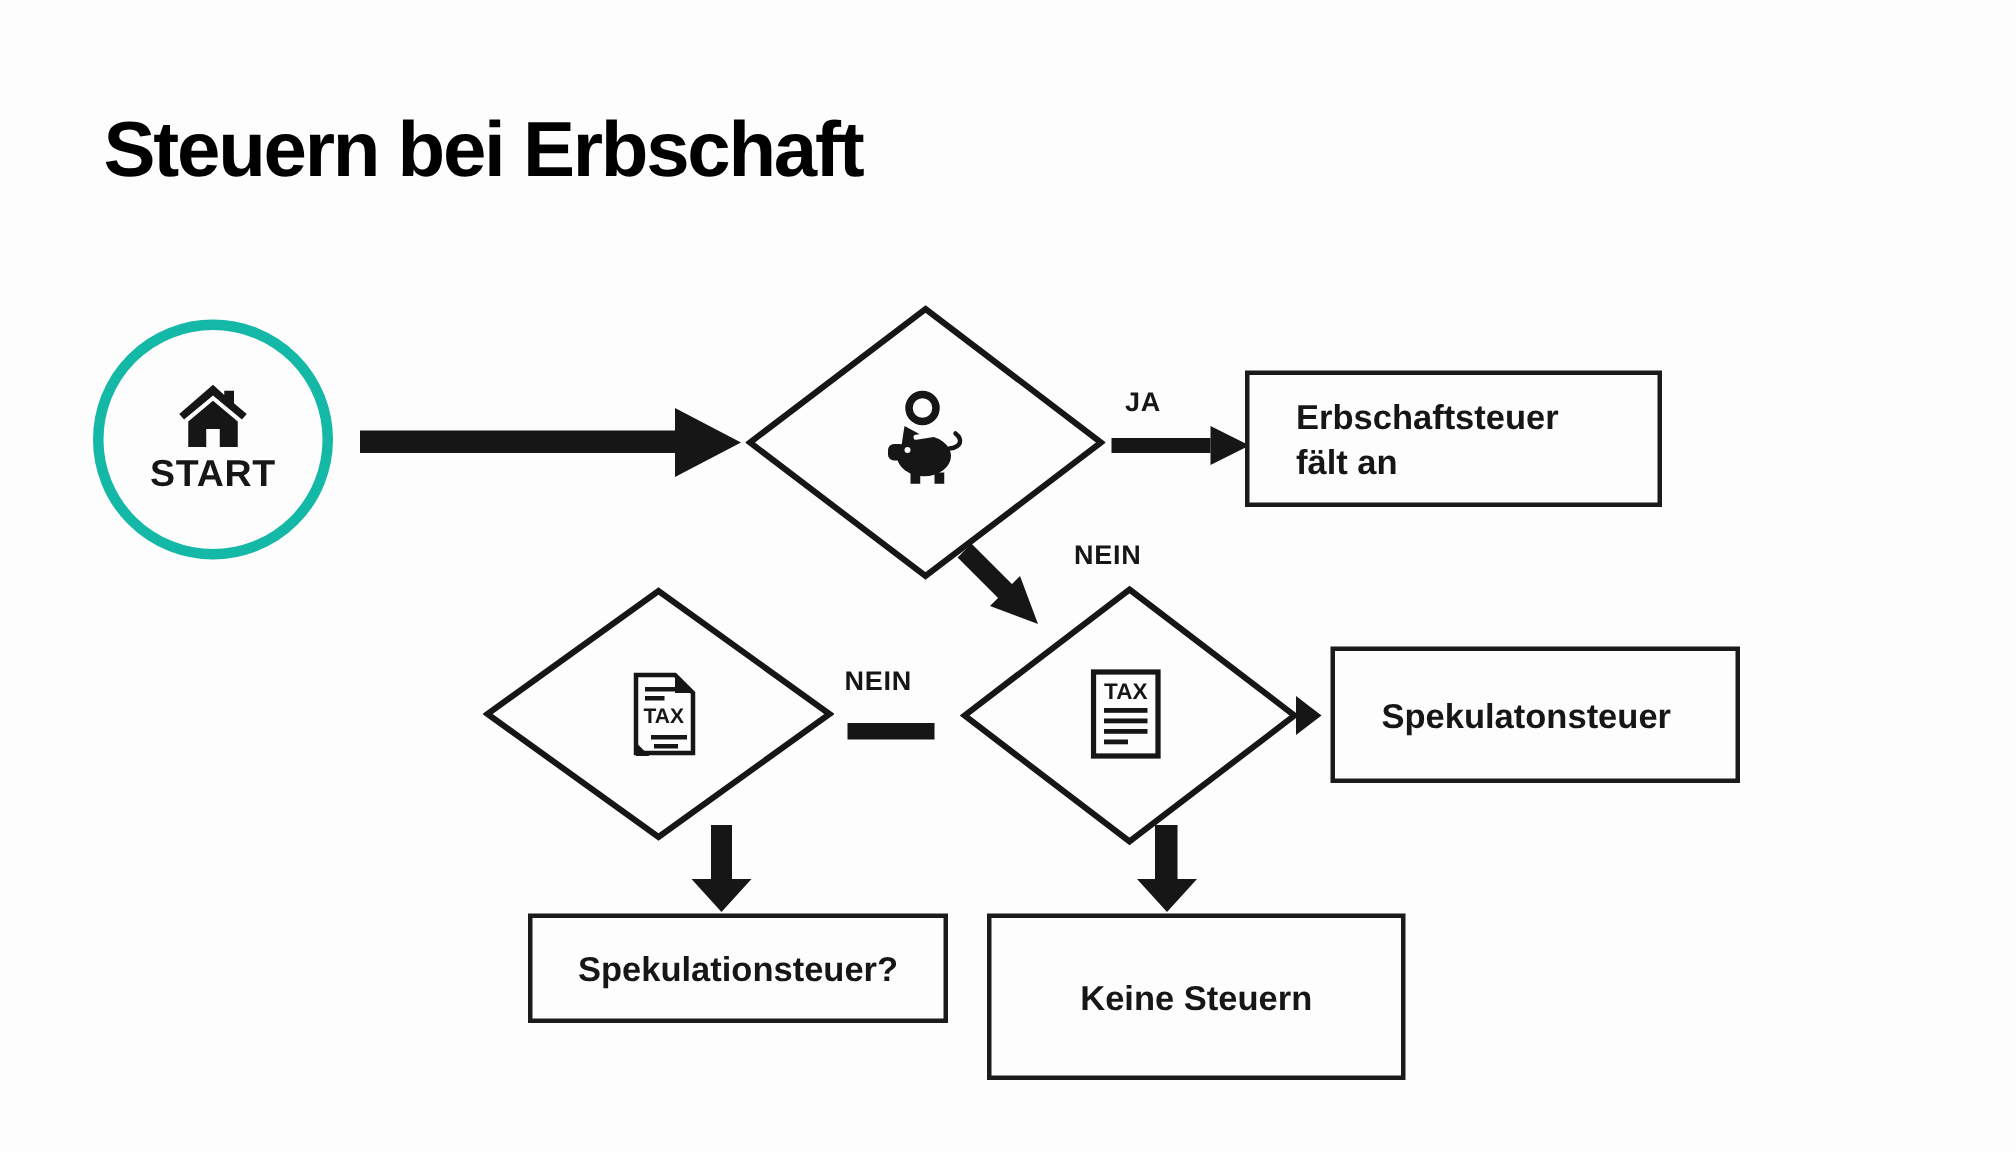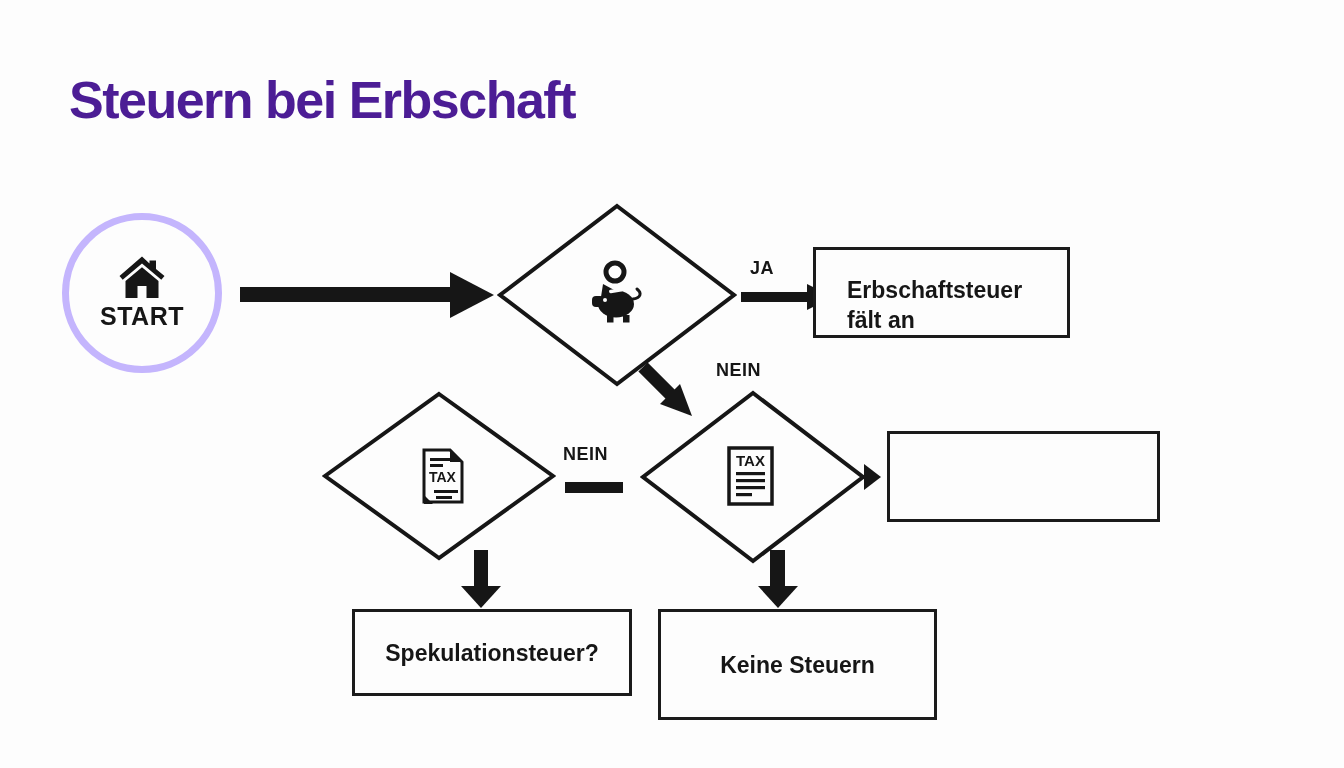--- a/index.html
+++ b/index.html
@@ -2,26 +2,26 @@
 <html><head>
 <meta charset="utf-8">
 <style>
   html,body{margin:0;padding:0;background:#fdfdfd;}
   .canvas{
     position:relative;width:1344px;height:768px;background:#fdfdfd;
     font-family:"Liberation Sans",sans-serif;color:#161616;overflow:hidden;
   }
   .title{
     position:absolute;left:69px;top:70px;font-size:52px;font-weight:bold;
-    letter-spacing:-1.5px;color:#4c1d95;margin:0;
+    letter-spacing:-1.5px;color:#000000;margin:0;
   }
   
   .start-circle{
     position:absolute;left:62px;top:213px;width:146px;height:146px;
-    border:7px solid #c4b5fd;border-radius:50%;background:#fdfdfd;
+    border:7px solid #14b8a6;border-radius:50%;background:#fdfdfd;
     display:flex;flex-direction:column;align-items:center;justify-content:center;gap:3px;
   }
   .start-label{font-size:25px;font-weight:bold;letter-spacing:.5px;}
   
   .abs{position:absolute;}
   .shaft{position:absolute;background:#161616;}
   .tri{position:absolute;width:0;height:0;}
   .edge-label{position:absolute;font-size:18px;font-weight:bold;letter-spacing:.5px;}
   .outcome-box{
     position:absolute;border:3.5px solid #1b1b1b;background:#fdfdfd;
@@ -61,21 +61,21 @@
     <rect x="41" y="56" width="6.5" height="7.5" fill="#161616"></rect>
     <path d="M51 40c8-1 9-6 4-10" stroke="#161616" stroke-width="3" fill="none" stroke-linecap="round"></path>
     <circle cx="23" cy="41" r="2" fill="#fdfdfd"></circle>
     <rect x="27" y="30" width="14" height="3.4" rx="1.7" fill="#fdfdfd" transform="rotate(-9 34 32)"></rect>
   </svg>
 
   <span class="edge-label" style="left:750px;top:258px;">JA</span>
   <div class="shaft" style="left:741px;top:292px;width:66px;height:10px;"></div>
   <div class="tri" style="left:807px;top:284px;border-top:13px solid transparent;border-bottom:13px solid transparent;border-left:26px solid #161616;"></div>
 
-  <div class="outcome-box box-left" style="left:813px;top:247px;width:257px;height:91px;justify-content:flex-end;">
+  <div class="outcome-box box-left" style="left:830px;top:247px;width:278px;height:91px;">
     <span>Erbschaftsteuer</span>
     <span>fält an</span>
   </div>
 
   <svg class="abs" style="left:636px;top:360px;" width="60" height="60" viewBox="0 0 60 60">
     <line x1="7" y1="7" x2="36" y2="36" stroke="#161616" stroke-width="13"></line>
     <polygon points="56,56 44,24 24,44" fill="#161616"></polygon>
   </svg>
   <span class="edge-label" style="left:716px;top:360px;">NEIN</span>
 
@@ -104,26 +104,27 @@
     <text x="23.5" y="20" font-size="15" font-weight="bold" fill="#161616" text-anchor="middle" font-family="Liberation Sans, sans-serif">TAX</text>
     <rect x="9" y="26" width="29" height="3.2" fill="#161616"></rect>
     <rect x="9" y="33" width="29" height="3.2" fill="#161616"></rect>
     <rect x="9" y="40" width="29" height="3.2" fill="#161616"></rect>
     <rect x="9" y="47" width="16" height="3.2" fill="#161616"></rect>
   </svg>
 
   <div class="tri" style="left:864px;top:464px;border-top:13px solid transparent;border-bottom:13px solid transparent;border-left:17px solid #161616;"></div>
 
   <div class="outcome-box box-left" style="left:887px;top:431px;width:273px;height:91px;">
+    <span>Spekulatonsteuer</span>
   </div>
 
   <div class="shaft" style="left:474px;top:550px;width:14px;height:37px;"></div>
   <div class="tri" style="left:461px;top:586px;border-left:20px solid transparent;border-right:20px solid transparent;border-top:22px solid #161616;"></div>
 
-  <div class="outcome-box box-center" style="left:352px;top:609px;width:280px;height:87px;">
+  <div class="outcome-box box-center" style="left:352px;top:609px;width:280px;height:73px;">
     <span>Spekulationsteuer?</span>
   </div>
 
   <div class="shaft" style="left:770px;top:550px;width:15px;height:37px;"></div>
   <div class="tri" style="left:758px;top:586px;border-left:20px solid transparent;border-right:20px solid transparent;border-top:22px solid #161616;"></div>
 
   <div class="outcome-box box-center" style="left:658px;top:609px;width:279px;height:111px;">
     <span>Keine Steuern</span>
   </div>
 

